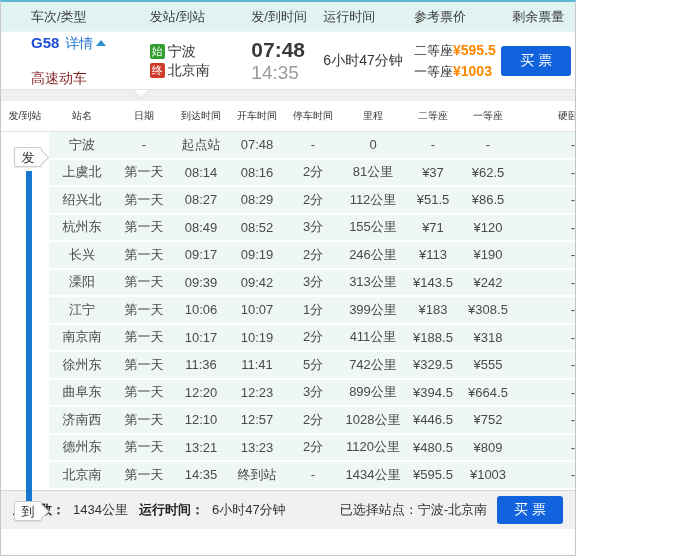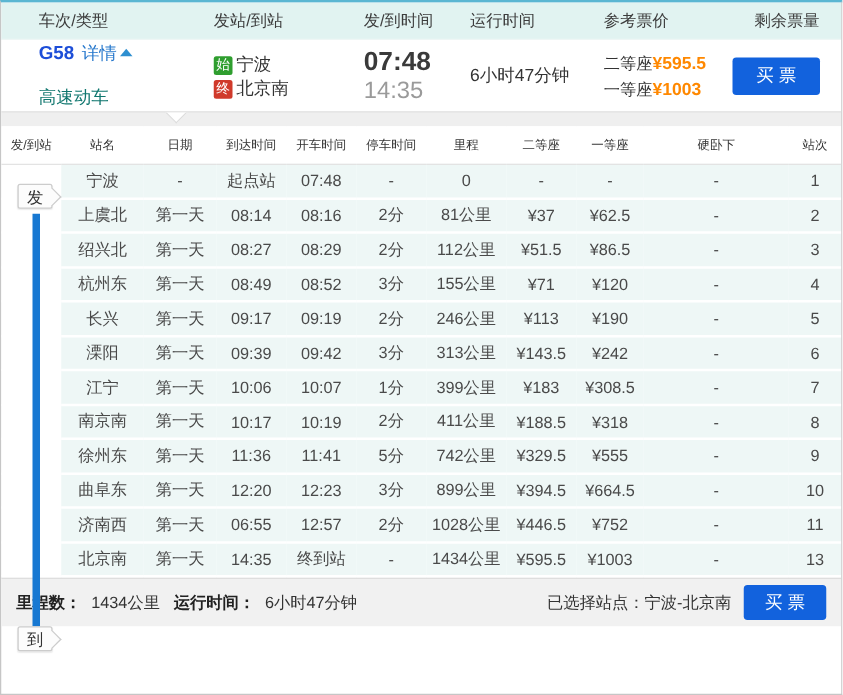--- a/index.html
+++ b/index.html
@@ -1,35 +1,35 @@
 <!DOCTYPE html>
 <html><head>
 <meta charset="utf-8">
 <style>
   * { margin:0; padding:0; box-sizing:border-box; }
   html,body { width:674px; height:556px; background:#fff;
     font-family:"Liberation Sans","DejaVu Sans",sans-serif; }
-  .widget { width:674px; height:556px; border:1px solid #c6c6c6;
+  .widget { width:576px; height:556px; border:1px solid #c6c6c6;
     border-top:2px solid #5ab6d2; background:#fff; overflow:hidden; position:relative; }
 
   
   .band { height:30px; background:#e1f3f1; display:flex; align-items:center;
     font-size:13px; color:#3c3c3c; border-bottom:1px solid #eef6f5; }
   .sc0{width:170px; padding-left:30px;} .sc1{width:120px;} .sc2{width:85px;}
   .sc3{width:107px;} .sc4{width:103px;} .sc5{width:87px; text-align:center;}
 
   
   .info { height:57px; display:flex; align-items:center; background:#fff; }
   .traincol .code-line { font-size:14px; }
   .code { font-weight:bold; color:#1d4ed8; font-size:15px; }
   .details-link { color:#2577cc; margin-left:6px; cursor:pointer; }
   .chev { display:inline-block; width:0; height:0; border-left:5px solid transparent;
     border-right:5px solid transparent; border-bottom:6px solid #2e8fd0;
     margin-left:3px; vertical-align:2px; }
-  .train-type { color:#0f766e; font-size:14px; margin-top:17px; }
+  .train-type { color:#7f1d1d; font-size:14px; margin-top:17px; }
   .stn-line { font-size:14px; color:#333; line-height:19px; white-space:nowrap; }
   .badge { display:inline-block; width:15px; height:15px; line-height:15px;
     font-size:11px; color:#fff; text-align:center; border-radius:2px;
     margin-right:3px; vertical-align:1px; }
   .badge.start { background:#2f9e2f; } .badge.end { background:#d03a2b; }
   .t-dep { font-size:21px; font-weight:bold; color:#3a3a3a; line-height:24px; }
   .t-arr { font-size:19px; color:#9a9a9a; line-height:22px; }
   .dur { font-size:14px; color:#333; }
   .price-line { font-size:13px; color:#333; line-height:20px; white-space:nowrap; }
   .price-val { color:#ff8800; font-weight:bold; font-size:14px; }
@@ -262,28 +262,41 @@
             <td class="c6">899公里</td>
             <td class="c7">¥394.5</td>
             <td class="c8">¥664.5</td>
             <td class="c9">-</td>
             <td class="c10">10</td>
           </tr>
           <tr>
             <td class="c0"></td>
             <td class="c1">济南西</td>
             <td class="c2">第一天</td>
-            <td class="c3">06:55</td>
+            <td class="c3">12:10</td>
             <td class="c4">12:57</td>
             <td class="c5">2分</td>
             <td class="c6">1028公里</td>
             <td class="c7">¥446.5</td>
             <td class="c8">¥752</td>
             <td class="c9">-</td>
             <td class="c10">11</td>
+          </tr>
+          <tr>
+            <td class="c0"></td>
+            <td class="c1">德州东</td>
+            <td class="c2">第一天</td>
+            <td class="c3">13:21</td>
+            <td class="c4">13:23</td>
+            <td class="c5">2分</td>
+            <td class="c6">1120公里</td>
+            <td class="c7">¥480.5</td>
+            <td class="c8">¥809</td>
+            <td class="c9">-</td>
+            <td class="c10">12</td>
           </tr>
           <tr>
             <td class="c0"></td>
             <td class="c1">北京南</td>
             <td class="c2">第一天</td>
             <td class="c3">14:35</td>
             <td class="c4">终到站</td>
             <td class="c5">-</td>
             <td class="c6">1434公里</td>
             <td class="c7">¥595.5</td>

